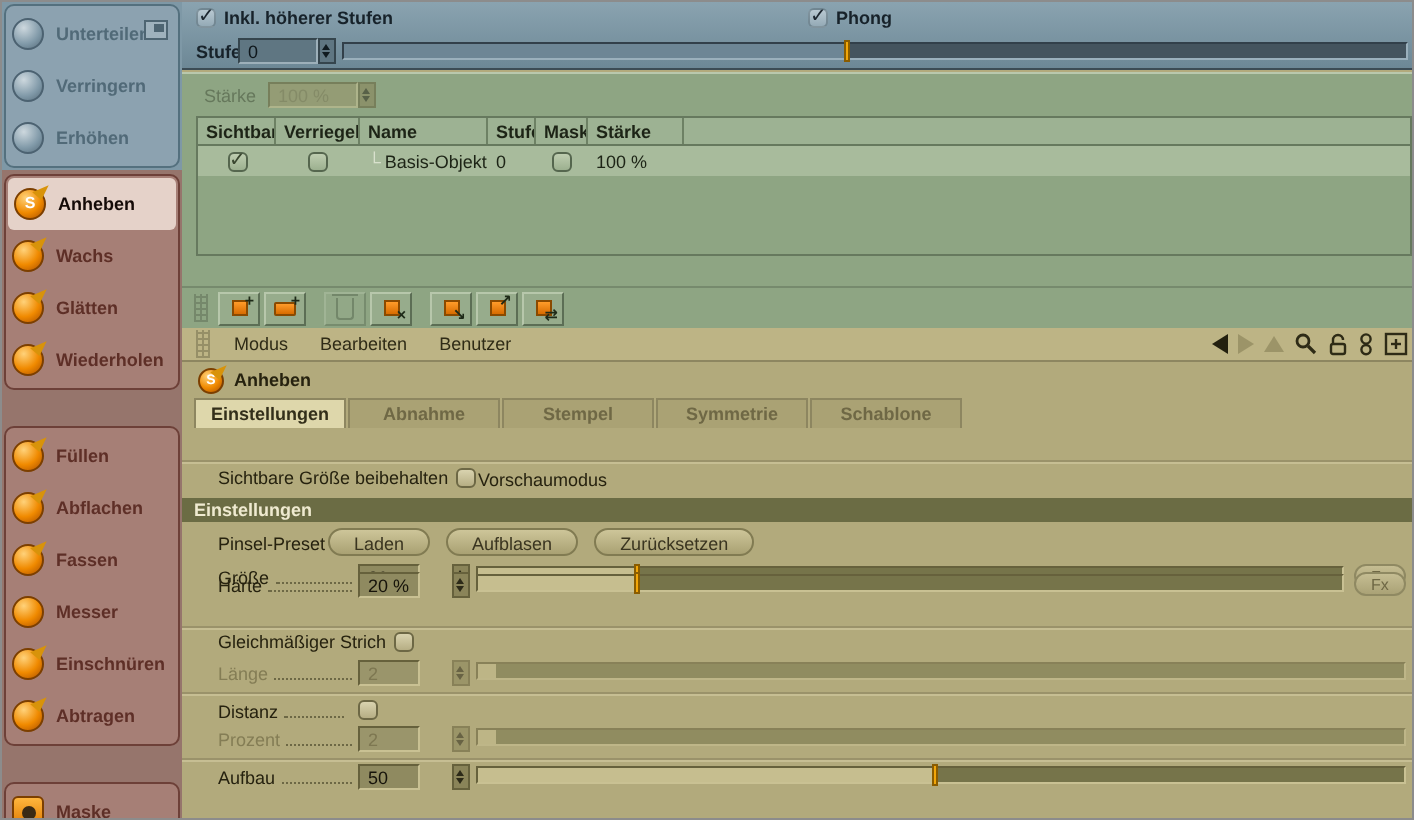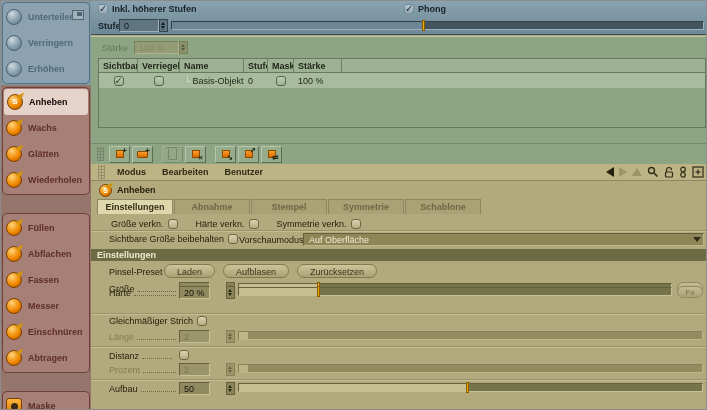--- a/index.html
+++ b/index.html
@@ -86,21 +86,21 @@
   .tbtn.disabled { opacity:.45; }
   .tsep { width:5px; }
   .trash { width:9px; height:11px; border:1px solid #53644c; border-top:none; border-radius:0 0 2px 2px; position:relative; }
   .trash::before { content:""; position:absolute; left:-3px; top:-2px; width:13px; height:1px; background:#53644c; }
   
   #attrs { position:absolute; left:0; top:163px; width:617px; height:247px; background:#b2aa7c; }
   .menubar { position:absolute; left:0; top:0; width:100%; height:17px; background:#bdb485; border-bottom:1px solid #8d8660;
              display:flex; align-items:center; gap:16px; padding-left:7px; }
   .grip.tan { background-image:repeating-linear-gradient(0deg,#8d8660 0 1px,transparent 1px 3px),
               repeating-linear-gradient(90deg,#8d8660 0 1px,transparent 1px 3px); margin-right:-4px; }
-  .menu-item { font-weight:bold; color:#2f2b16; }
+  .menu-item { font-weight:normal; color:#2f2b16; }
   .nav-icons { position:absolute; right:4px; top:2px; display:flex; align-items:center; gap:5px; }
   .tri { width:0; height:0; }
   .tri.left { border-top:5px solid transparent; border-bottom:5px solid transparent; border-right:8px solid #23200f; }
   .tri.right { border-top:5px solid transparent; border-bottom:5px solid transparent; border-left:8px solid #9c9468; }
   .tri.up { border-left:5px solid transparent; border-right:5px solid transparent; border-bottom:8px solid #9c9468; }
   .titlerow { position:absolute; left:0; top:18px; height:16px; display:flex; align-items:center; gap:5px; padding-left:8px; }
   .titlerow .ball { width:13px; height:13px; }
   .title-text { font-weight:bold; color:#26220f; }
   .tabs { position:absolute; left:6px; top:35px; height:15px; display:flex; gap:1px; }
   .tab { width:76px; height:15px; text-align:center; padding-top:2px; background:#aaa274; color:#6f6845;
@@ -362,47 +362,29 @@
       </div>
 
       <div class="tabs">
         <div class="tab active">Einstellungen</div>
         <div class="tab">Abnahme</div>
         <div class="tab">Stempel</div>
         <div class="tab">Symmetrie</div>
         <div class="tab">Schablone</div>
       </div>
 
-      <div class="linkrow">
-        <span class="cklabel">
-          <span>Größe verkn.</span>
-          <span class="checkbox"></span>
-        </span>
-        <span class="cklabel">
-          <span>Härte verkn.</span>
-          <span class="checkbox"></span>
-        </span>
-        <span class="cklabel">
-          <span>Symmetrie verkn.</span>
-          <span class="checkbox"></span>
-        </span>
-      </div>
 
       <div class="divider" style="top:66px"></div>
 
       <div class="row" style="top:69px">
         <span class="cklabel" style="position:absolute;left:18px;top:1px">
           <span>Sichtbare Größe beibehalten</span>
           <span class="checkbox"></span>
         </span>
         <span style="position:absolute;left:148px;top:2px">Vorschaumodus</span>
-        <div class="dropdown" style="left:212px;right:4px;top:0">
-          <span>Auf Oberfläche</span>
-          <span class="arr"></span>
-        </div>
       </div>
 
       <div class="sechdr">Einstellungen</div>
 
       <div class="row" style="top:100px;height:16px">
         <span style="position:absolute;left:18px;top:3px">Pinsel-Preset</span>
         <div style="position:absolute;left:73px;top:0;display:flex;gap:8px">
           <div class="pill">Laden</div>
           <div class="pill">Aufblasen</div>
           <div class="pill">Zurücksetzen</div>

